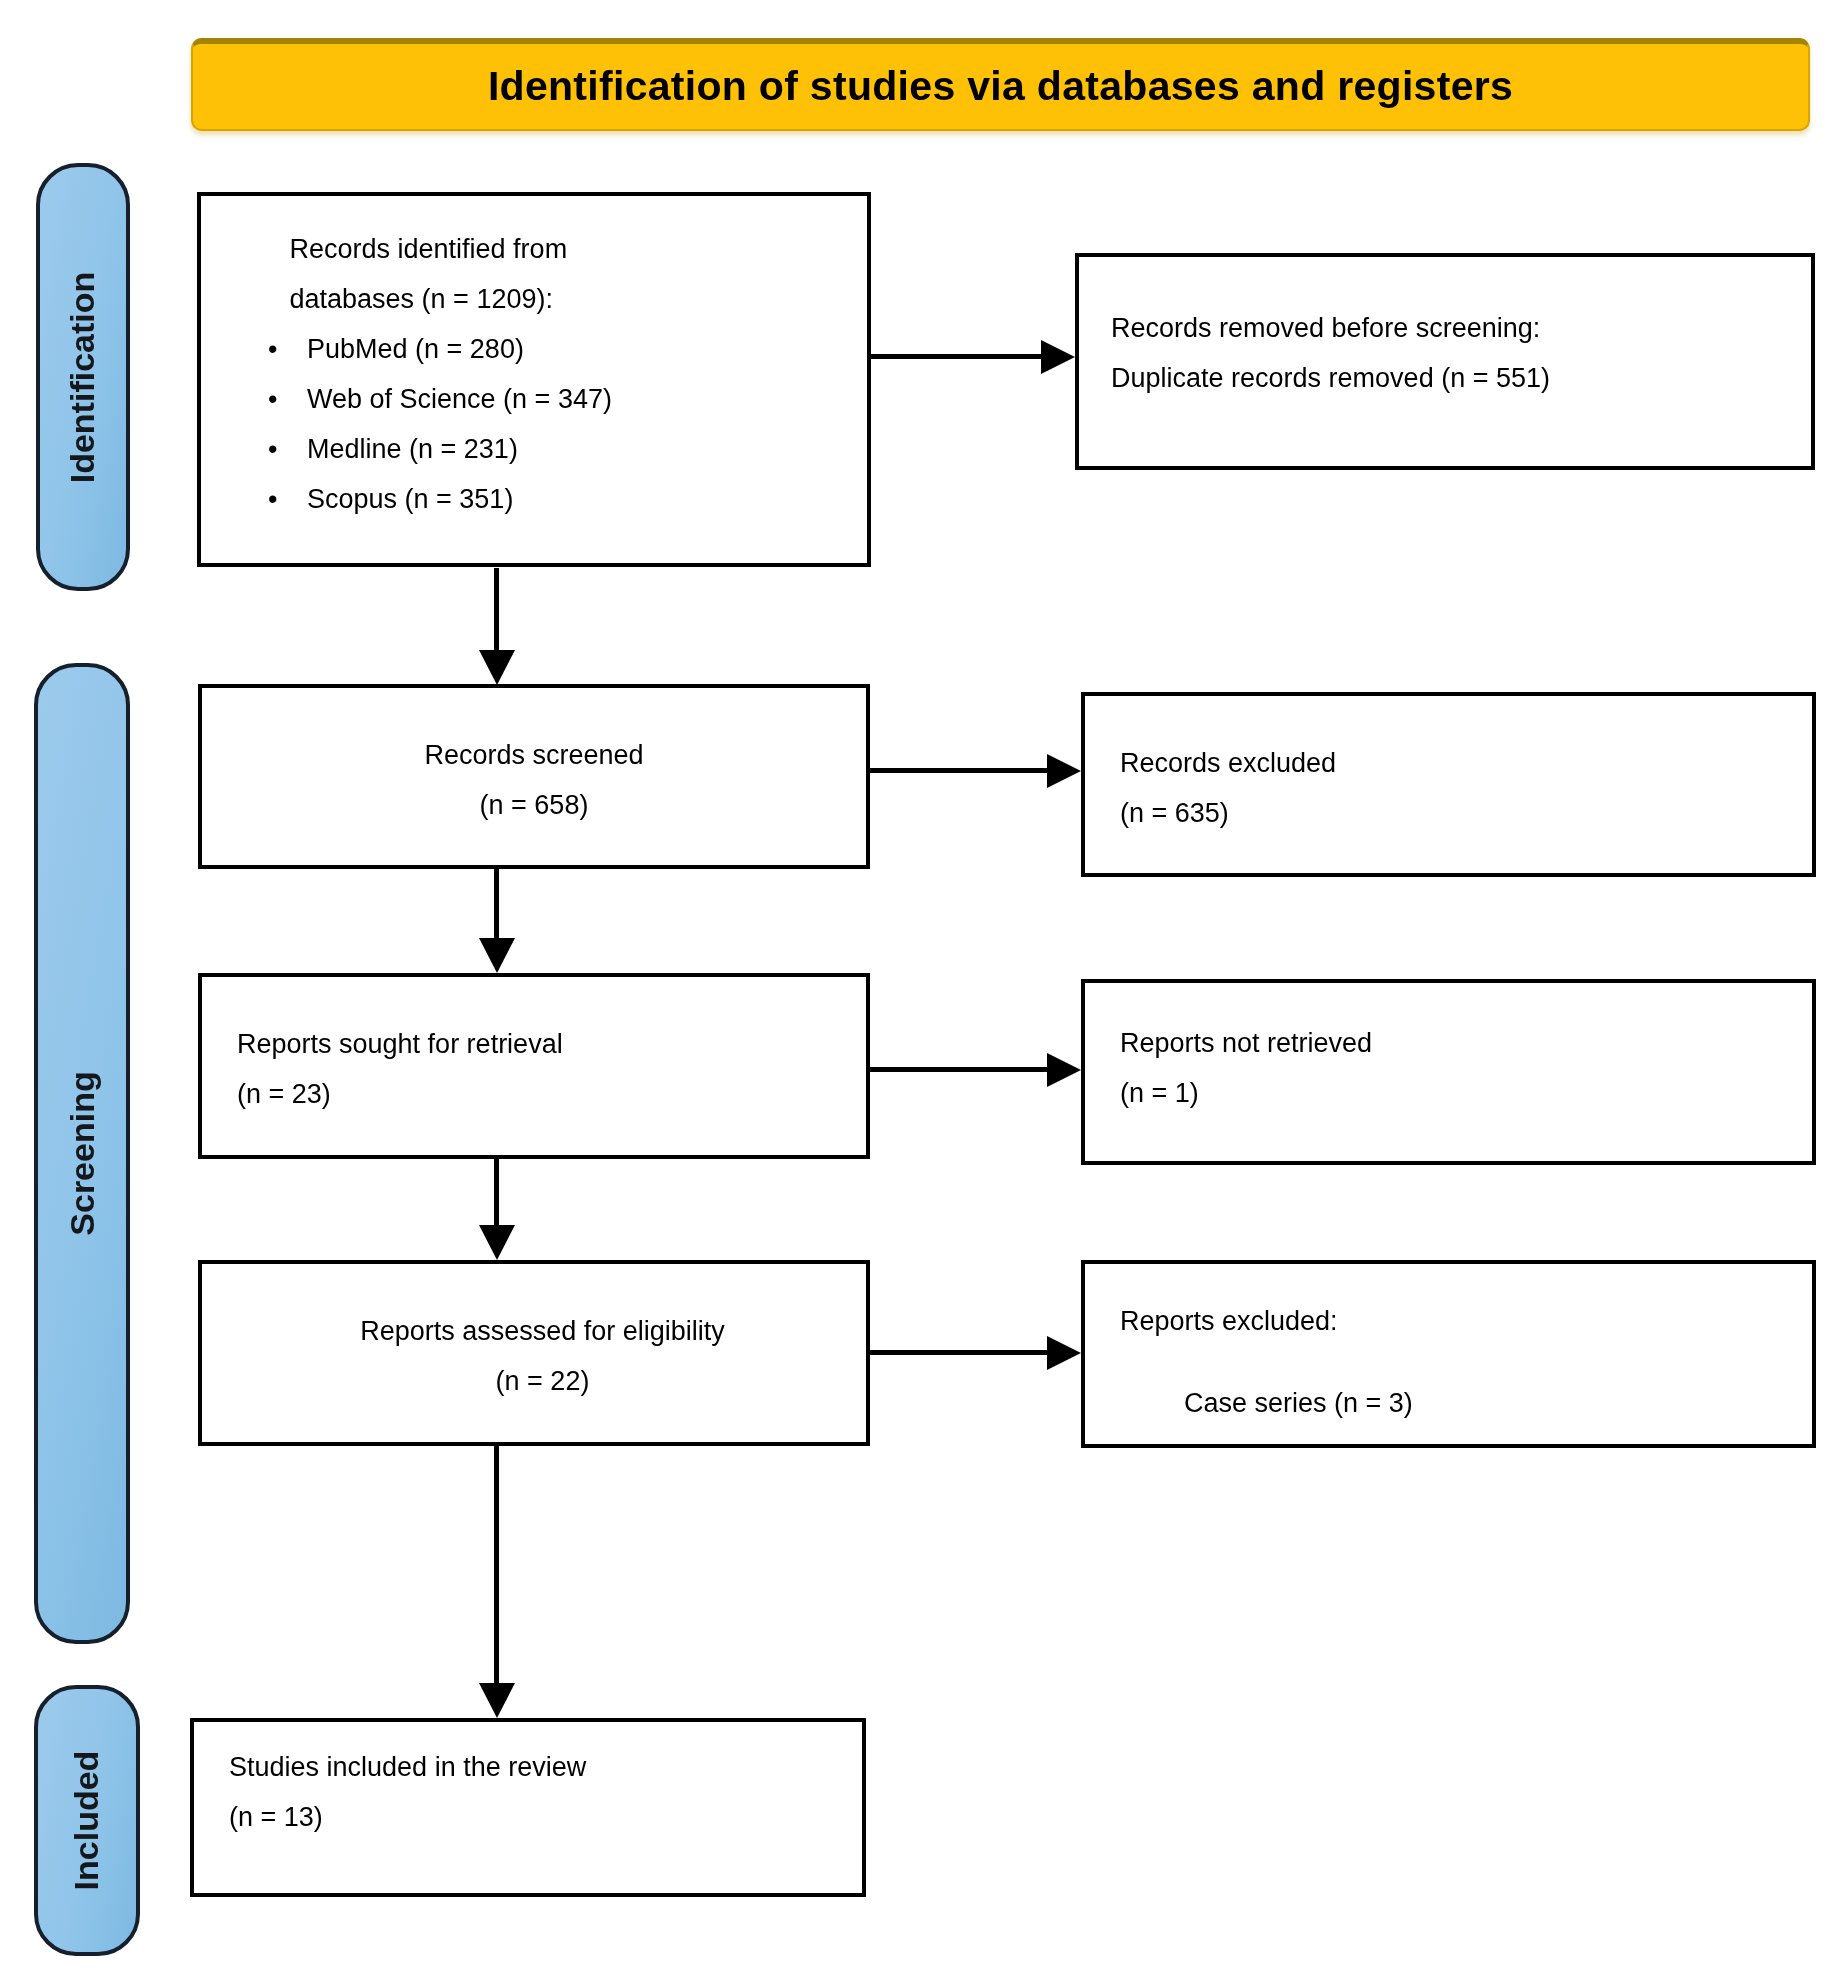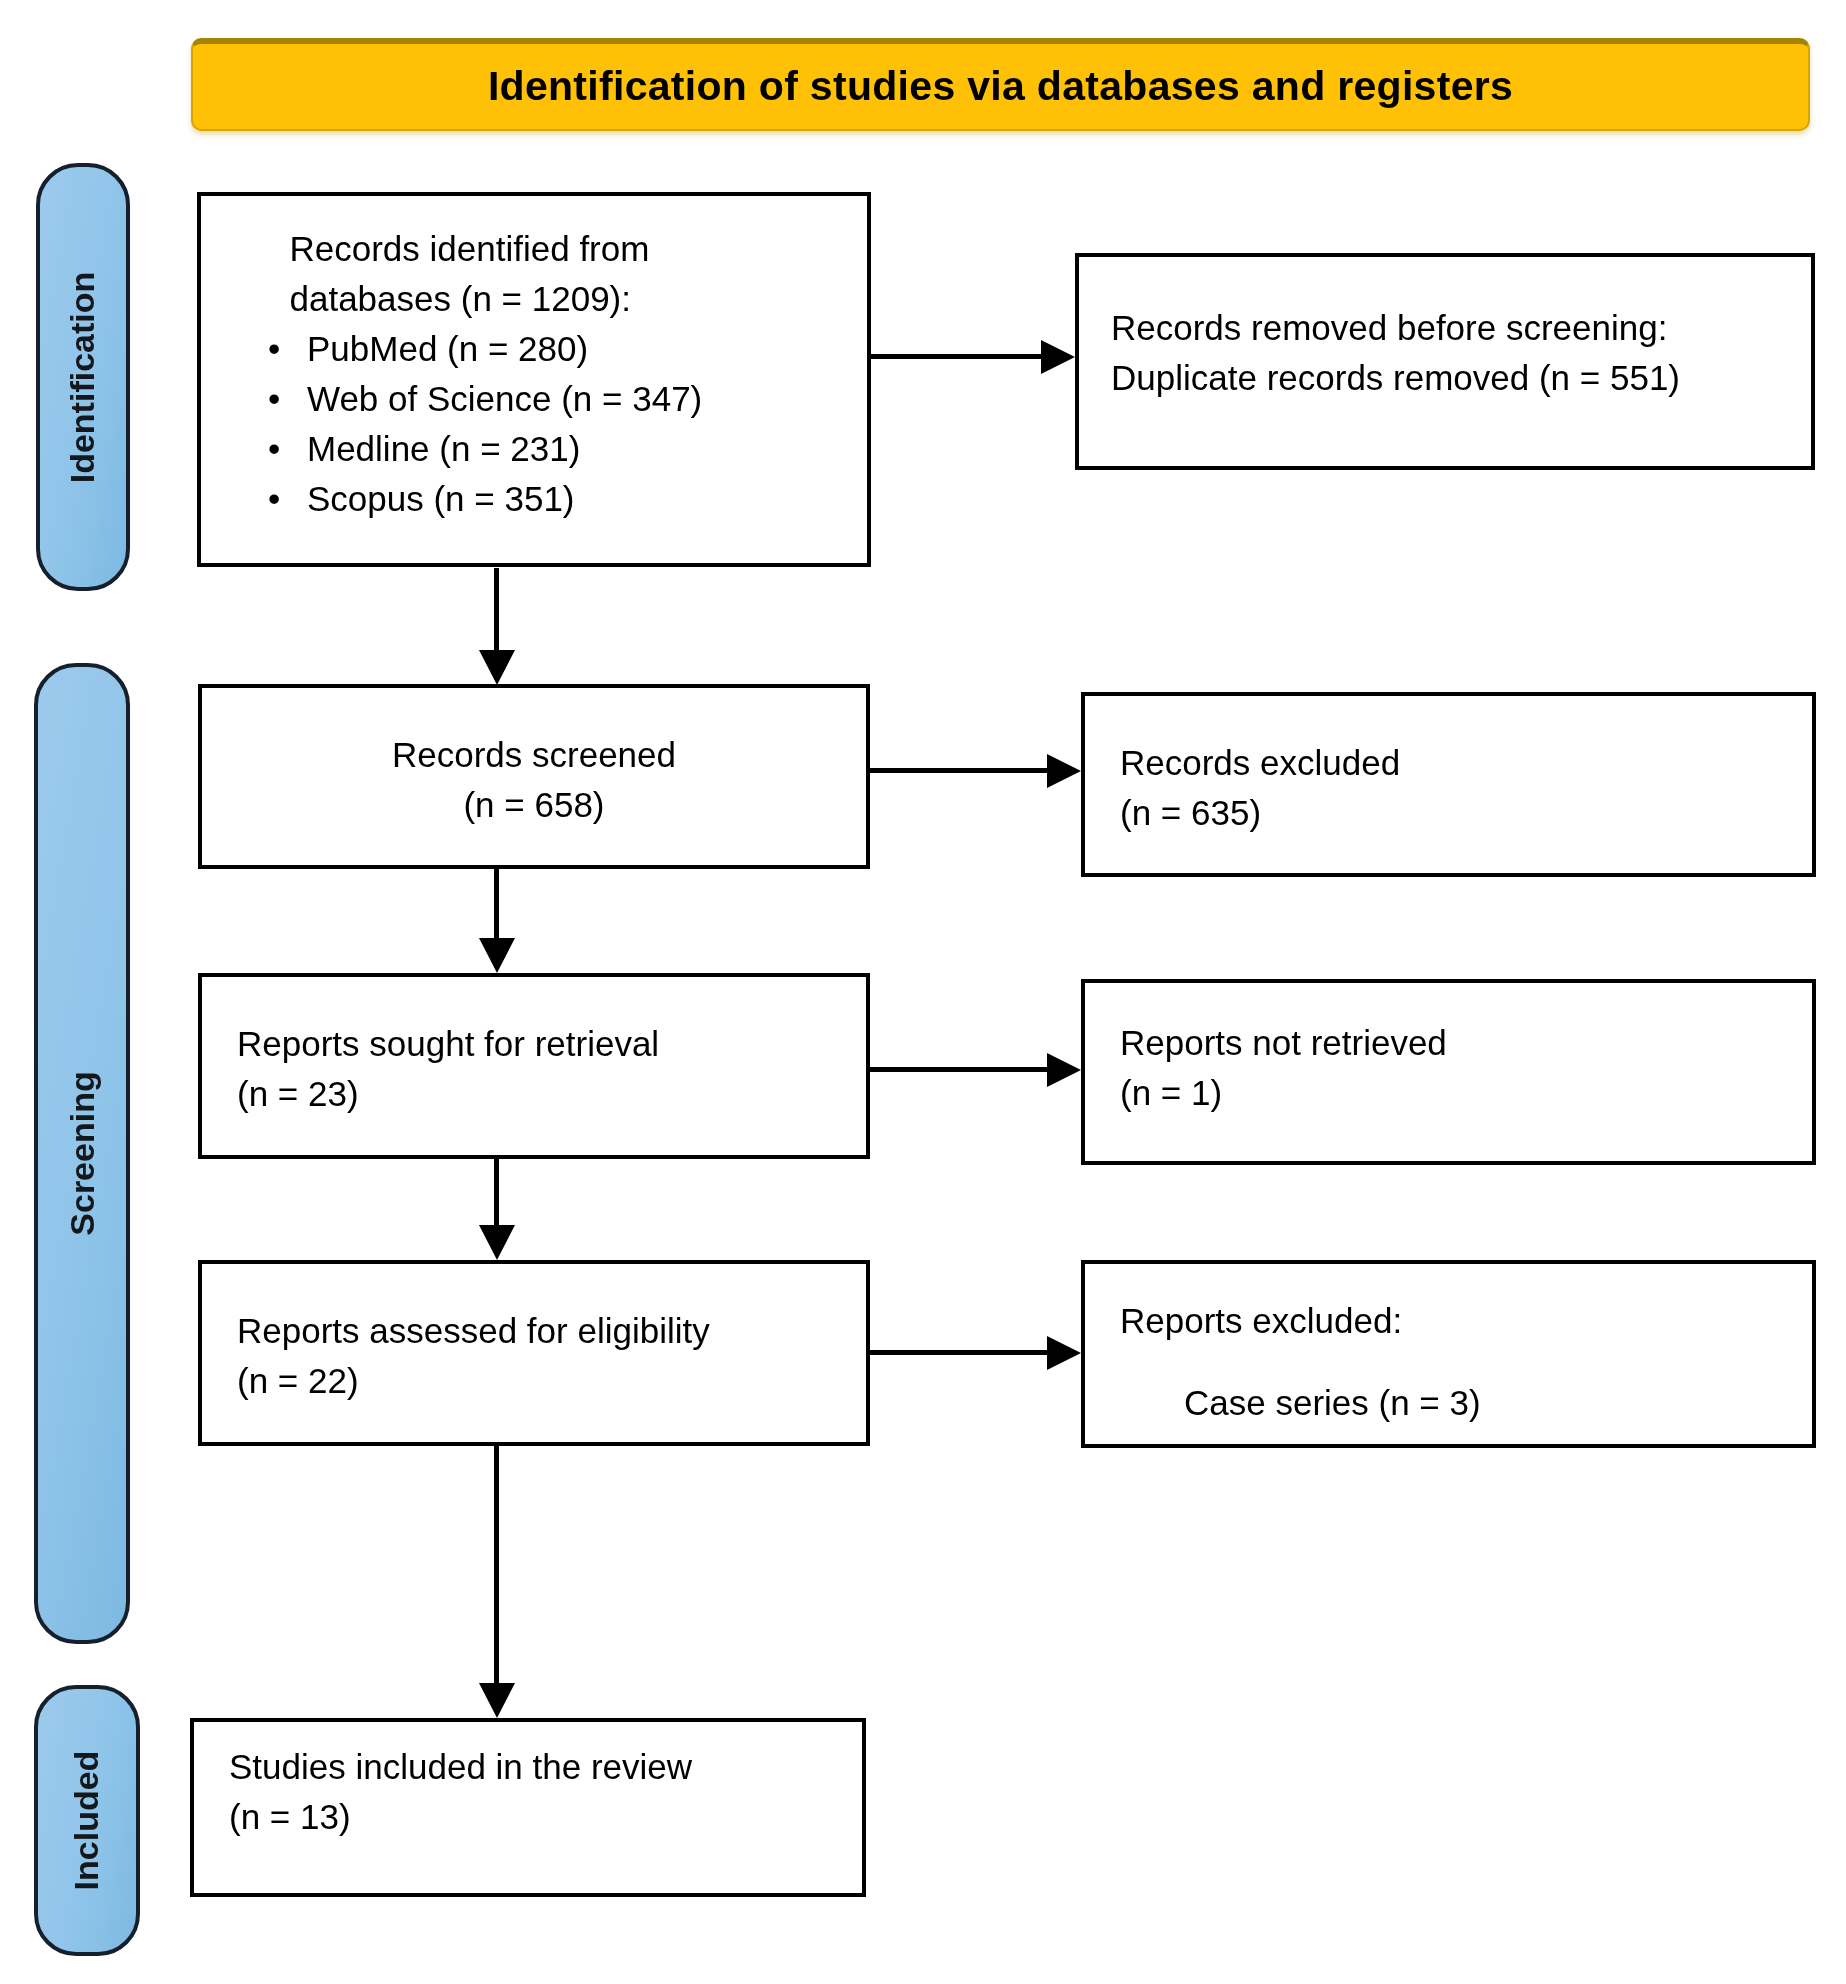--- a/index.html
+++ b/index.html
@@ -36,29 +36,29 @@
     white-space:nowrap;
     font-size:34px; font-weight:bold; color:#14181c;
   }
   .pill-identification { left:36px;  top:163px;  width:94px; height:428px; }
   .pill-screening      { left:34px;  top:663px;  width:96px; height:981px; }
   .pill-included       { left:34px;  top:1685px; width:106px; height:271px; }
   
   .fbox {
     position:absolute; box-sizing:border-box;
     background:#ffffff; border:4.7px solid #000;
-    font-size:35px; line-height:50px;
+    font-size:27px; line-height:50px;
   }
   .b-identified { left:197px;  top:192px;  width:674px; height:375px; padding:28px 13.4px 0 67px; }
   .b-removed    { left:1075px; top:253px;  width:740px; height:217px; padding:46px 13.4px 0 32px; }
   .b-screened   { left:198px;  top:684px; width:672px; height:185px; padding:42px 0 0 0; text-align:center; }
   .b-excluded   { left:1081px; top:684px; width:735px; height:185px; padding:42px 1px 0 35px;margin-top:8px; }
   .b-sought     { left:198px;  top:973px; width:672px; height:186px; padding:42px 13.4px 0 35px; }
   .b-notretr    { left:1081px; top:979px; width:735px; height:186px; padding:35px 13.4px 0 35px; }
-  .b-assessed   { left:198px;  top:1260px; width:672px; height:186px; padding:42px 18px 0 35px; }
+  .b-assessed   { left:198px;  top:1260px; width:672px; height:186px; padding:42px 18px 0 35px;text-align:center; }
   .b-repexcl    { left:1081px; top:1260px; width:735px; height:188px; padding:32px 13.4px 0 35px; }
   .b-included   { left:190px;  top:1718px; width:676px; height:179px; padding:20px 13.4px 0 35px; }
   .intro { margin-left:21.5px; }
   .bullet-row { display:flex; }
   .bullet-dot { width:39px; flex:0 0 39px; }
   .reason { margin-left:64px;margin-top:32px; }
   
   .vline { position:absolute; width:4.7px; background:#000; }
   .hline { position:absolute; height:4.7px; background:#000; }
   .head-down {

